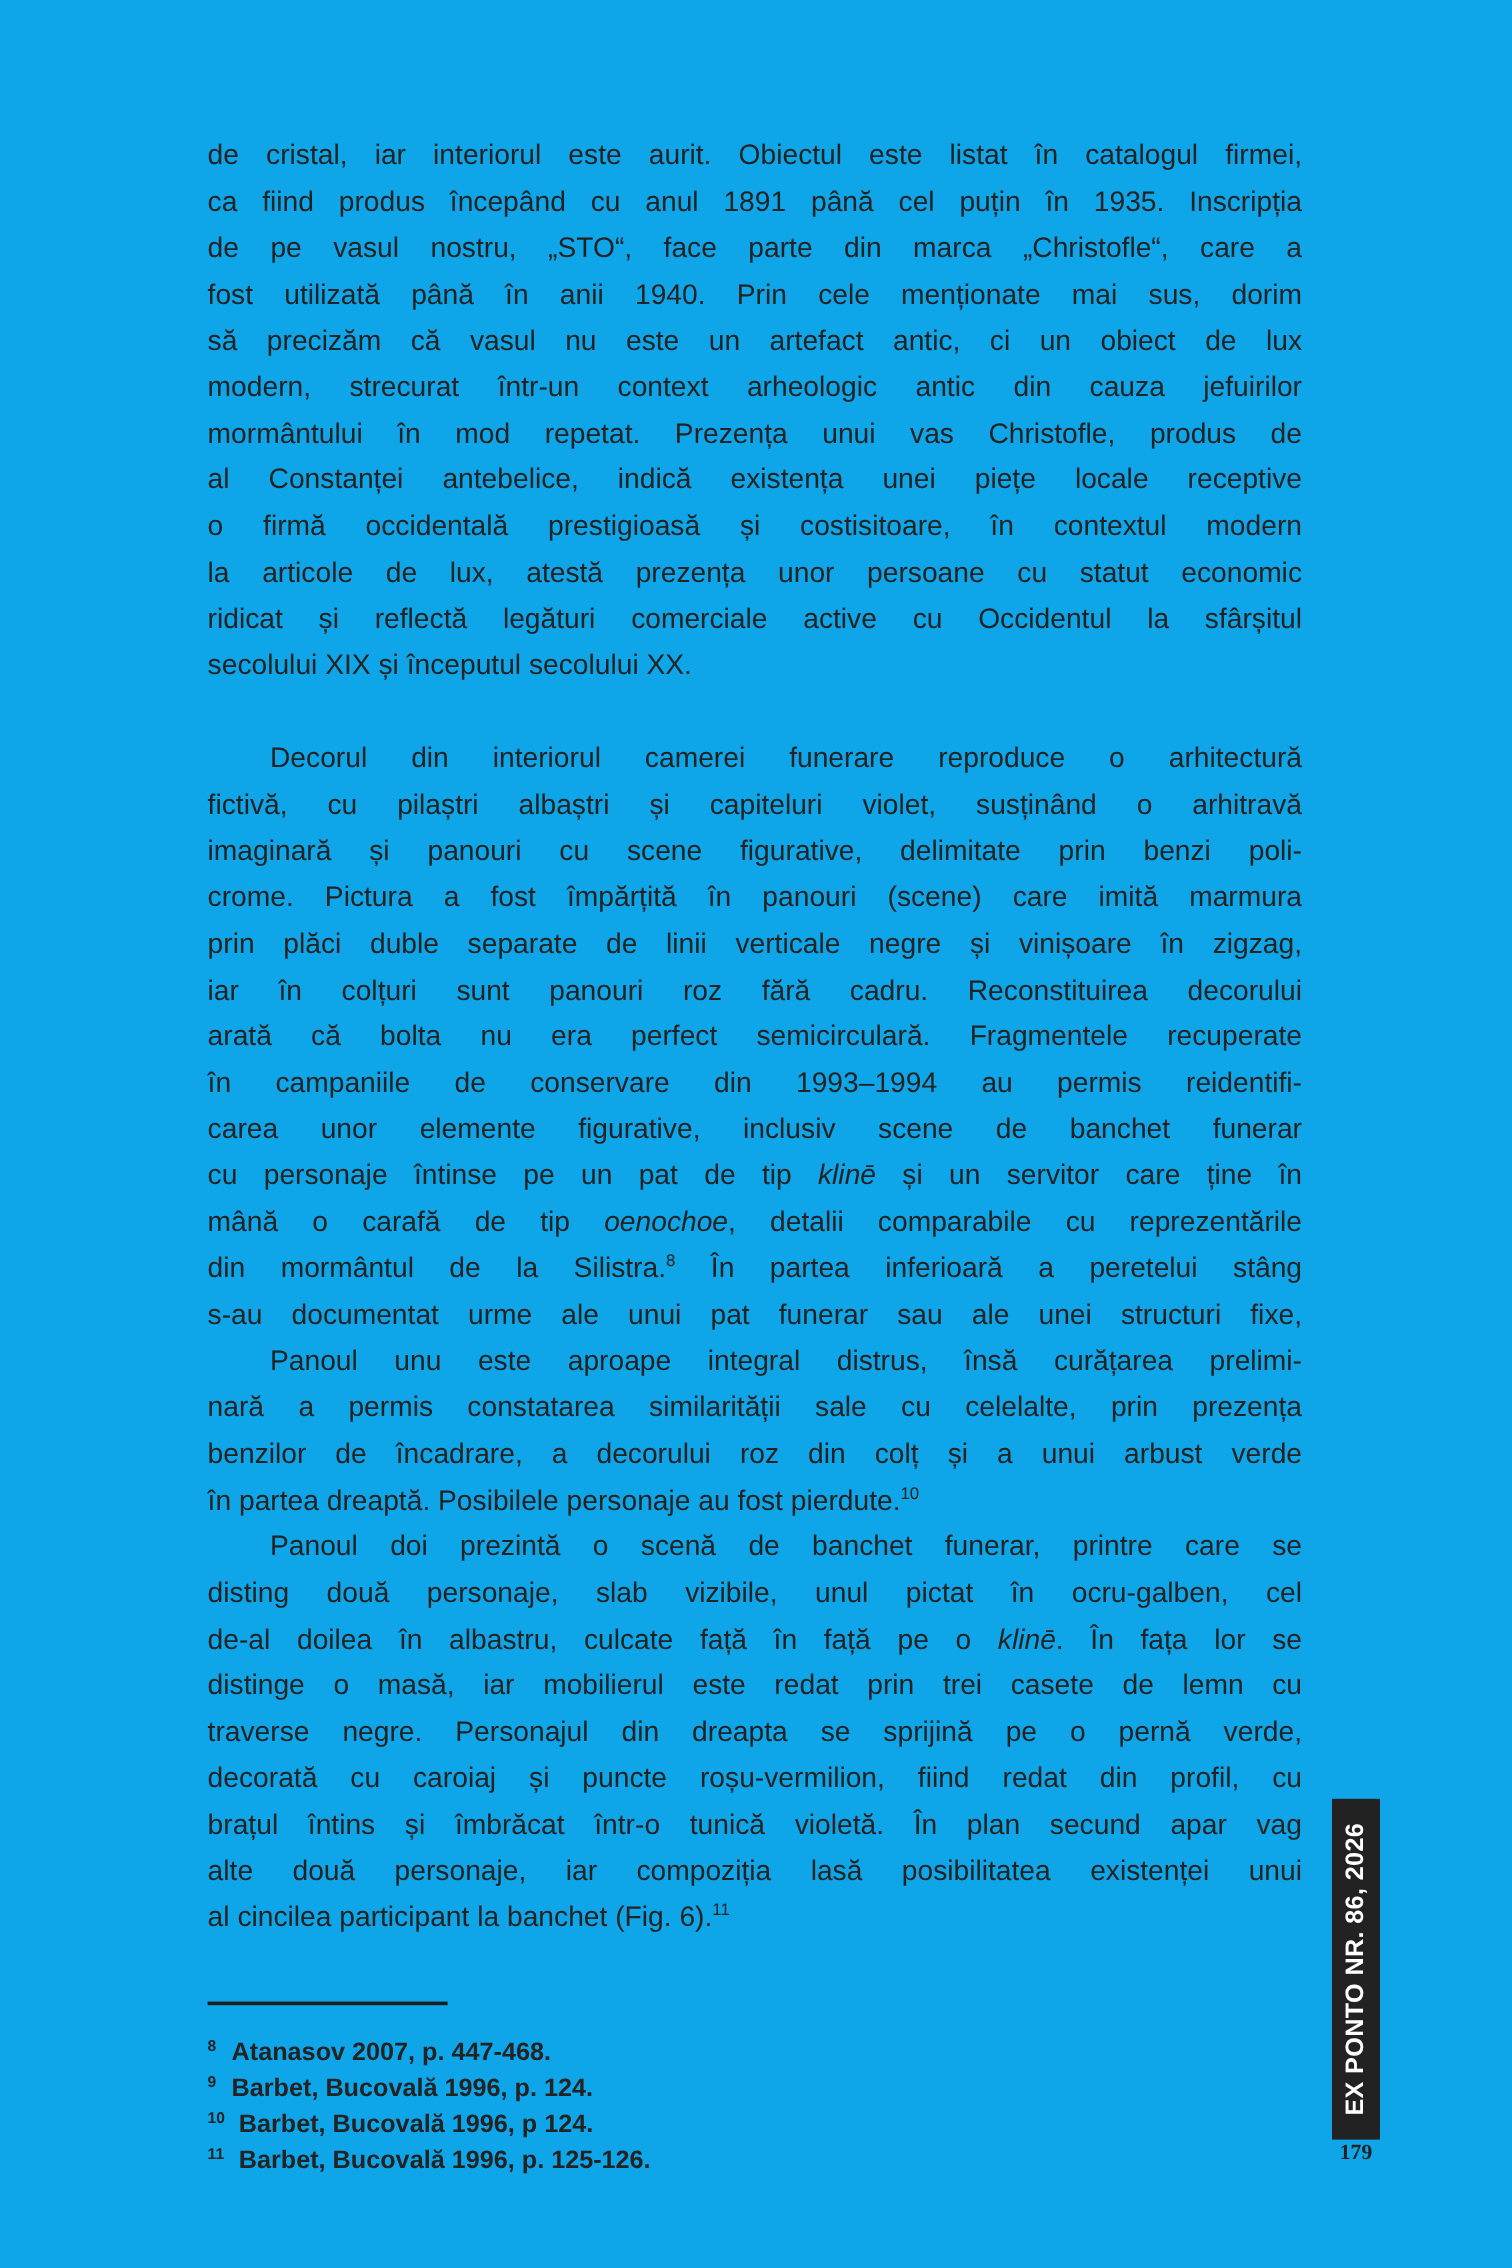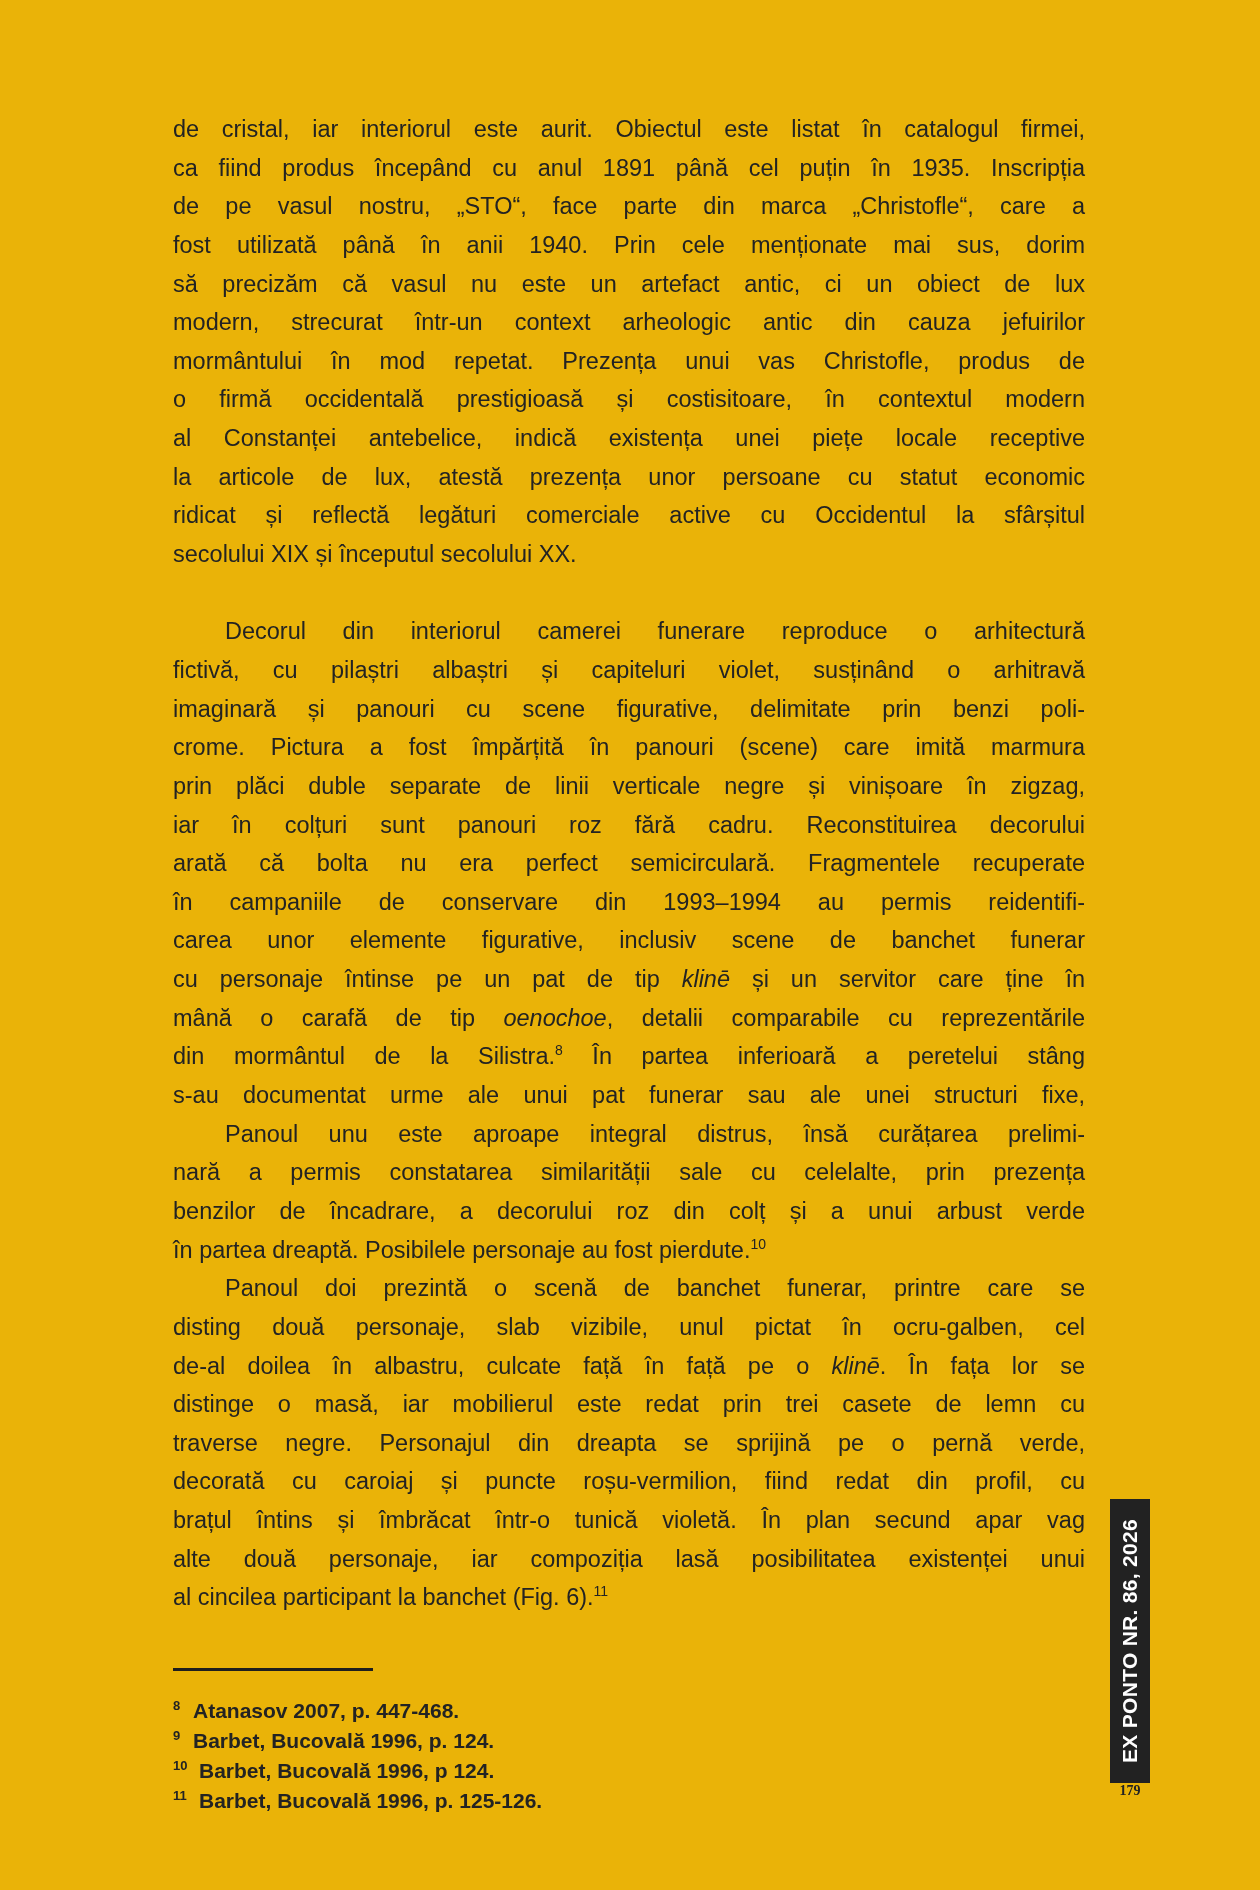--- a/index.html
+++ b/index.html
@@ -1,17 +1,17 @@
 <!DOCTYPE html>
 <html><head>
 <meta charset="utf-8">
 <style>
   html, body { margin:0; padding:0; background:#ffffff; }
   body { width:1260px; height:1890px; position:relative; overflow:hidden; }
-  .page { position:absolute; left:0; top:0; width:1260px; height:1890px; background:#eab308; }
+  .page { position:absolute; left:0; top:0; width:1260px; height:1890px; background:#0ea5e9; }
   .body-text {
     position:absolute; left:173px; top:110px; width:912px;
     font-family:"Liberation Sans", sans-serif; font-size:23.5px; color:#232323;
     line-height:38.65px;
   }
   .ln { display:block; height:38.65px; white-space:nowrap; overflow:visible; }
   .ln > .in { display:inline-block; white-space:nowrap; transform-origin:0 50%; }
   .ln.just > .in { width:912px; text-align:justify; text-align-last:justify; white-space:normal; }
   .ln.ind { padding-left:52px; }
   .ln.ind.just > .in { width:860px; }
@@ -30,40 +30,40 @@
     position:absolute; left:1110px; top:1499px; width:40px; height:284px; background:#222222;
   }
   .side-bar .label {
     position:absolute; left:50%; top:50%;
     transform:translate(-50%,-50%) rotate(-90deg);
     white-space:nowrap; color:#ffffff;
     font-family:"Liberation Sans", sans-serif; font-weight:bold; font-size:21px; letter-spacing:0.3px;
   }
   .page-number {
     position:absolute; left:1100px; top:1783px; width:60px; text-align:center;
-    font-family:"Liberation Serif", serif; font-weight:bold; font-size:14px; color:#222;
+    font-family:"Liberation Serif", serif; font-weight:bold; font-size:18px; color:#222;
   }
 </style>
 </head>
 <body>
 
 <div class="page">
 
   <div class="body-text">
 
     <div>
       <div class="ln just"><span class="in">de cristal, iar interiorul este aurit. Obiectul este listat în catalogul firmei,</span></div>
       <div class="ln just"><span class="in">ca fiind produs începând cu anul 1891 până cel puțin în 1935. Inscripția</span></div>
       <div class="ln just"><span class="in">de pe vasul nostru, „STO“, face parte din marca „Christofle“, care a</span></div>
       <div class="ln just"><span class="in">fost utilizată până în anii 1940. Prin cele menționate mai sus, dorim</span></div>
       <div class="ln just"><span class="in">să precizăm că vasul nu este un artefact antic, ci un obiect de lux</span></div>
       <div class="ln just"><span class="in">modern, strecurat într-un context arheologic antic din cauza jefuirilor</span></div>
       <div class="ln just"><span class="in">mormântului în mod repetat. Prezența unui vas Christofle, produs de</span></div>
+      <div class="ln just"><span class="in">al Constanței antebelice, indică existența unei piețe locale receptive</span></div>
       <div class="ln just"><span class="in">o firmă occidentală prestigioasă și costisitoare, în contextul modern</span></div>
-      <div class="ln just"><span class="in">al Constanței antebelice, indică existența unei piețe locale receptive</span></div>
       <div class="ln just"><span class="in">la articole de lux, atestă prezența unor persoane cu statut economic</span></div>
       <div class="ln just"><span class="in">ridicat și reflectă legături comerciale active cu Occidentul la sfârșitul</span></div>
       <div class="ln"><span class="in">secolului XIX și începutul secolului XX.</span></div>
     </div>
 
     <div class="blank"></div>
 
     <div>
       <div class="ln just ind"><span class="in">Decorul din interiorul camerei funerare reproduce o arhitectură</span></div>
       <div class="ln just"><span class="in">fictivă, cu pilaștri albaștri și capiteluri violet, susținând o arhitravă</span></div>

